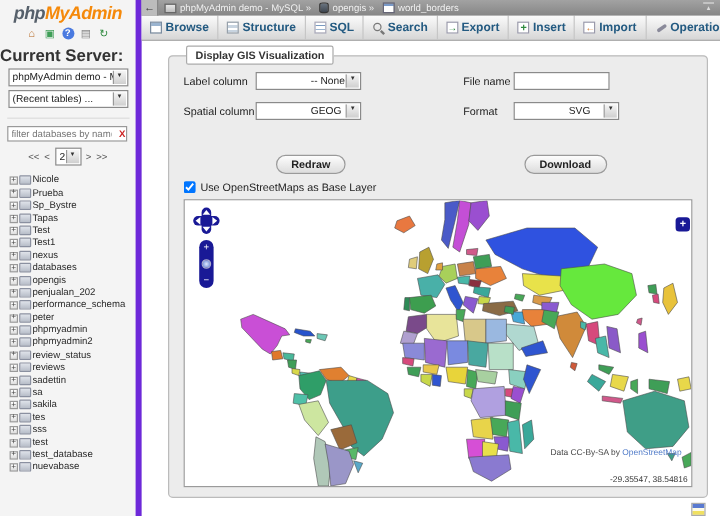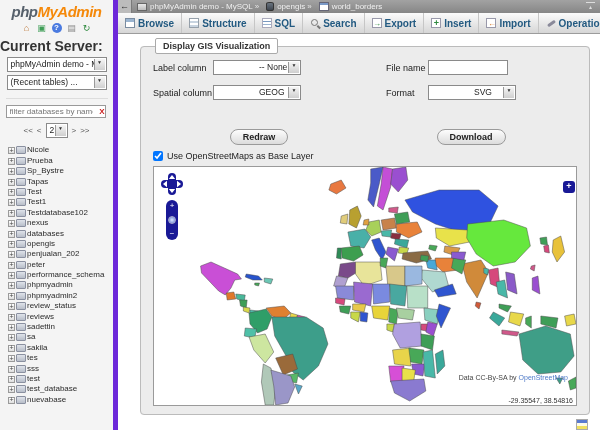--- a/index.html
+++ b/index.html
@@ -173,51 +173,46 @@
           <span>Test</span>
         </li>
         <li>
           <span class="plusbox"></span>
           <span class="dbicon"></span>
           <span>Test1</span>
         </li>
         <li>
           <span class="plusbox"></span>
           <span class="dbicon"></span>
-          <span>Testdatabase102</span>
-        </li>
-        <li>
-          <span class="plusbox"></span>
-          <span class="dbicon"></span>
           <span>nexus</span>
         </li>
         <li>
           <span class="plusbox"></span>
           <span class="dbicon"></span>
           <span>databases</span>
         </li>
         <li>
           <span class="plusbox"></span>
           <span class="dbicon"></span>
           <span>opengis</span>
         </li>
         <li>
           <span class="plusbox"></span>
           <span class="dbicon"></span>
           <span>penjualan_202</span>
         </li>
         <li>
           <span class="plusbox"></span>
           <span class="dbicon"></span>
+          <span>performance_schema</span>
+        </li>
+        <li>
+          <span class="plusbox"></span>
+          <span class="dbicon"></span>
           <span>peter</span>
-        </li>
-        <li>
-          <span class="plusbox"></span>
-          <span class="dbicon"></span>
-          <span>performance_schema</span>
         </li>
         <li>
           <span class="plusbox"></span>
           <span class="dbicon"></span>
           <span>phpmyadmin</span>
         </li>
         <li>
           <span class="plusbox"></span>
           <span class="dbicon"></span>
           <span>phpmyadmin2</span>

